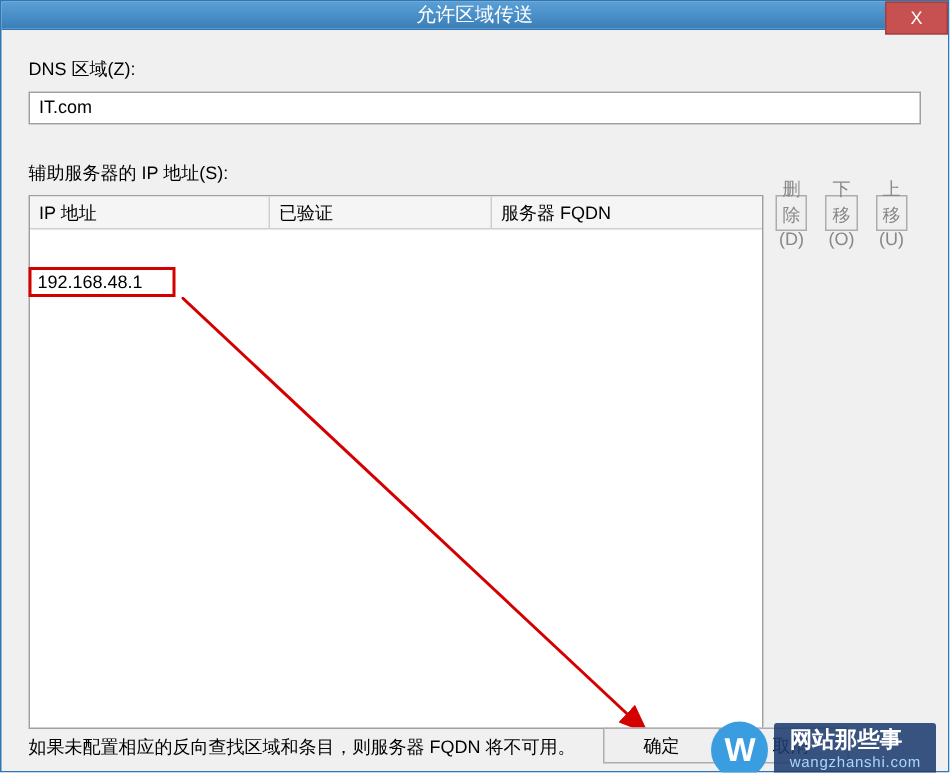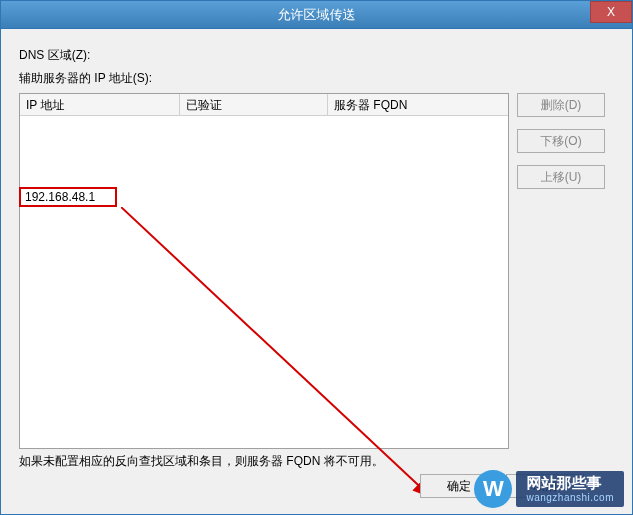--- a/index.html
+++ b/index.html
@@ -118,21 +118,21 @@
       position: absolute;
       left: 18px;
       top: 158px;
       width: 98px;
       height: 20px;
       line-height: 15px;
       font-size: 12px;
     }
     .side-buttons {
       display: flex;
-      flex-direction: column;
+      flex-direction: row;
       gap: 12px;
       width: 88px;
     }
     .side-btn {
       height: 24px;
       background: #efefef;
       border: 1px solid #adadad;
       font-size: 12px;
       color: #888;
       cursor: default;
@@ -183,21 +183,21 @@
       line-height: 1.1;
     }
     .wm-url {
       font-size: 10px;
       color: #a8d6ff;
       font-weight: normal;
       letter-spacing: 0.5px;
     }
     .ok-cancel-area {
       position: absolute;
-      right: 48px;
+      right: 66px;
       bottom: 16px;
       display: flex;
       gap: 8px;
       justify-content: center;
     }
     .dlg-btn {
       width: 78px;
       height: 24px;
       background: #efefef;
       border: 1px solid #adadad;
@@ -211,20 +211,23 @@
   <div class="titlebar">
     <span class="titlebar-text">允许区域传送</span>
     <div class="close-btn">
       <span>X</span>
     </div>
   </div>
 
   <div class="content">
 
     <label class="field-label">DNS 区域(Z):</label>
+    <div class="zone-input">
+      <span>IT.com</span>
+    </div>
 
     <label class="field-label">辅助服务器的 IP 地址(S):</label>
 
     <div class="list-section">
       <div class="list-container">
         <div class="table-wrap">
           <div class="table-head">
             <div class="th col-ip">IP 地址</div>
             <div class="th col-verified">已验证</div>
             <div class="th col-fqdn">服务器 FQDN</div>

